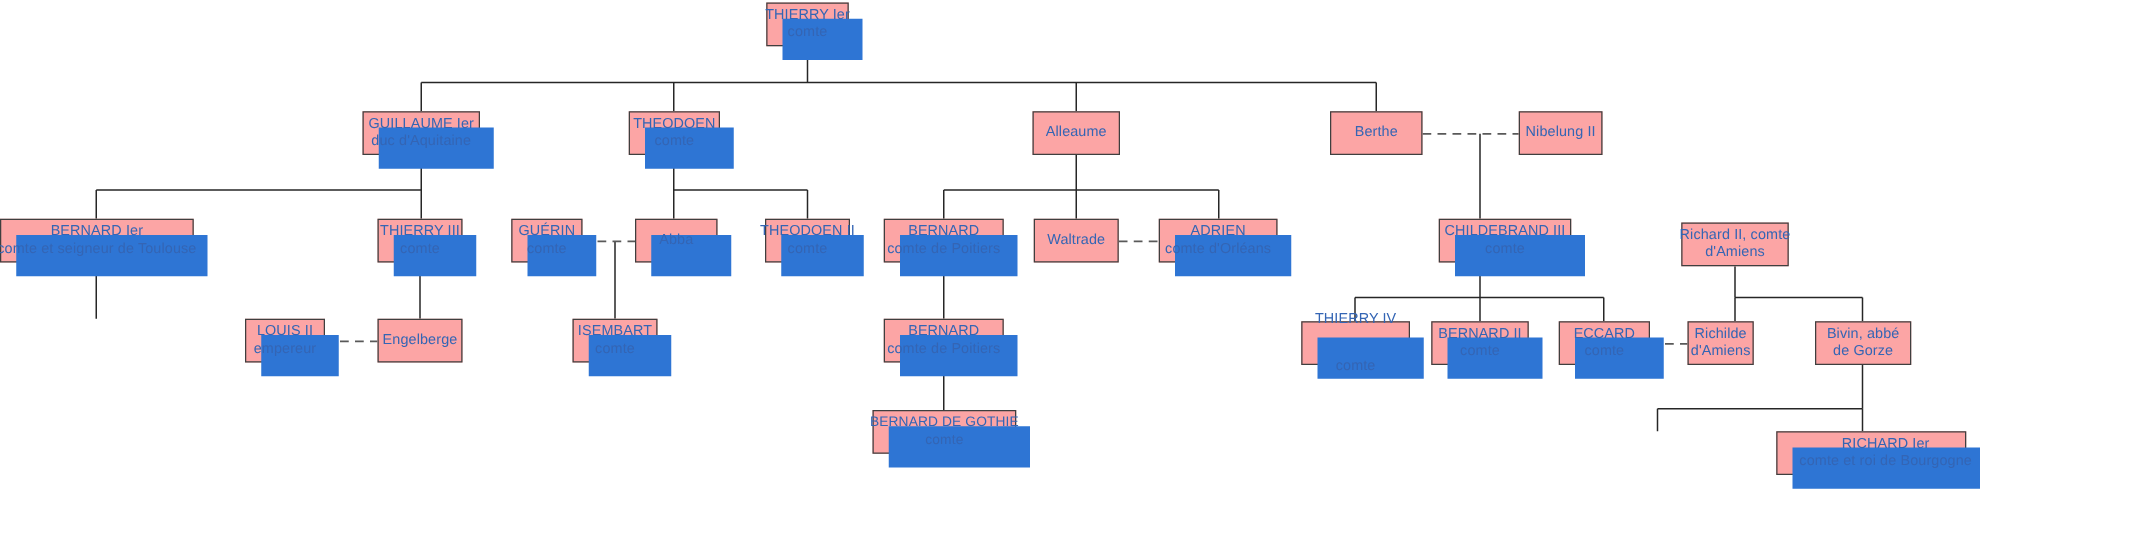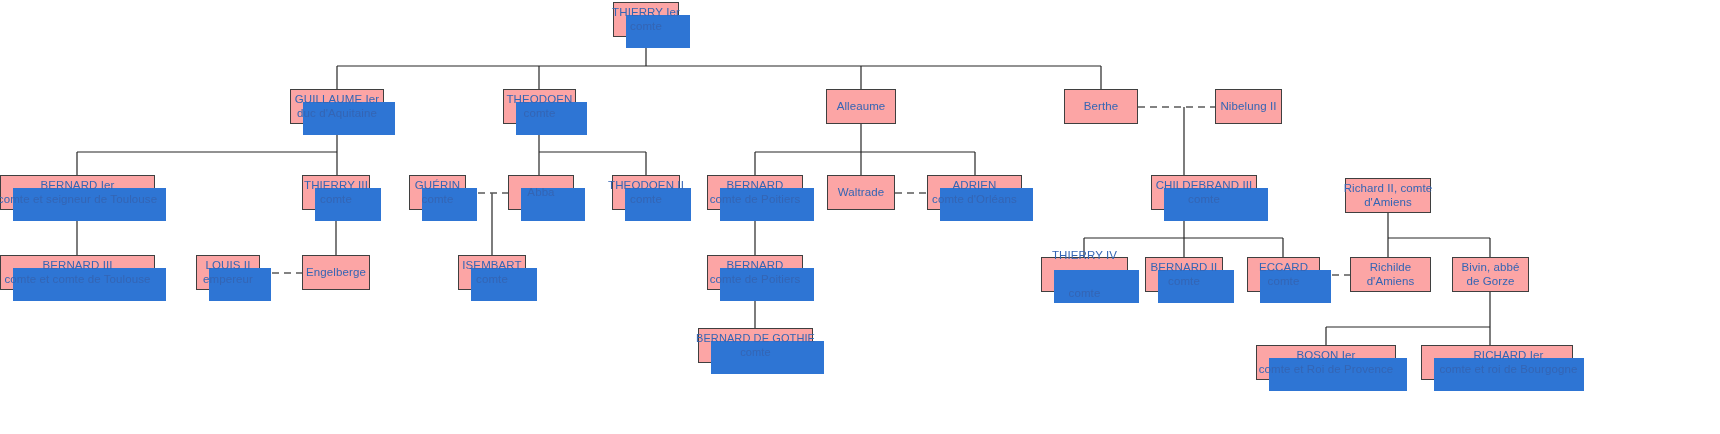--- a/index.html
+++ b/index.html
@@ -185,24 +185,20 @@
   </div>
   <div class="node shadowed" style="left:1131px;top:175px;width:106px;height:35px;margin-left:20px;">
     <span class="l1">CHILDEBRAND III</span>
     <span class="l2">comte</span>
   </div>
   <div class="node" style="left:1345px;top:178px;width:86px;height:35px;">
     <span class="l1">Richard II, comte</span>
     <span class="l2">d'Amiens</span>
   </div>
 
-  <div class="node shadowed" style="left:0px;top:255px;width:155px;height:35px;">
-    <span class="l1">BERNARD III</span>
-    <span class="l2">comte et comte de Toulouse</span>
-  </div>
   <div class="node shadowed" style="left:196px;top:255px;width:64px;height:35px;">
     <span class="l1">LOUIS II</span>
     <span class="l2">empereur</span>
   </div>
   <div class="node" style="left:302px;top:255px;width:68px;height:35px;">
     <span class="l1">Engelberge</span>
   </div>
   <div class="node shadowed" style="left:458px;top:255px;width:68px;height:35px;">
     <span class="l1">ISEMBART</span>
     <span class="l2">comte</span>
@@ -216,35 +212,31 @@
     <span class="l2">comte</span>
   </div>
   <div class="node shadowed" style="left:1145px;top:257px;width:78px;height:35px;">
     <span class="l1">BERNARD II</span>
     <span class="l2">comte</span>
   </div>
   <div class="node shadowed" style="left:1247px;top:257px;width:73px;height:35px;">
     <span class="l1">ECCARD</span>
     <span class="l2">comte</span>
   </div>
-  <div class="node" style="left:1350px;top:257px;width:81px;height:35px;">
+  <div class="node" style="left:1350px;top:257px;width:53px;height:35px;">
     <span class="l1">Richilde</span>
     <span class="l2">d'Amiens</span>
   </div>
   <div class="node" style="left:1452px;top:257px;width:77px;height:35px;">
     <span class="l1">Bivin, abbé</span>
     <span class="l2">de Gorze</span>
   </div>
 
   <div class="node shadowed tight" style="left:698px;top:328px;width:115px;height:35px;">
     <span class="l1">BERNARD DE GOTHIE</span>
     <span class="l2">comte</span>
   </div>
-  <div class="node shadowed" style="left:1256px;top:345px;width:140px;height:35px;">
-    <span class="l1">BOSON Ier</span>
-    <span class="l2">comte et Roi de Provence</span>
-  </div>
   <div class="node shadowed" style="left:1421px;top:345px;width:152px;height:35px;padding-left:23px;">
     <span class="l1">RICHARD Ier</span>
     <span class="l2">comte et roi de Bourgogne</span>
   </div>
 
 </div>
 
 </body></html>

